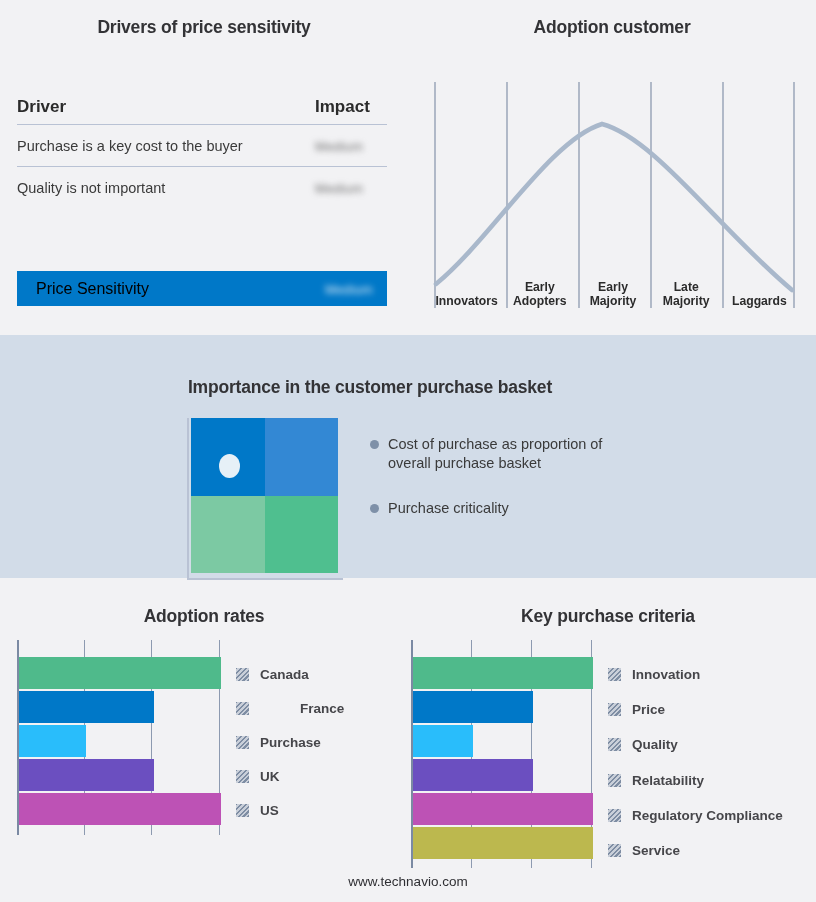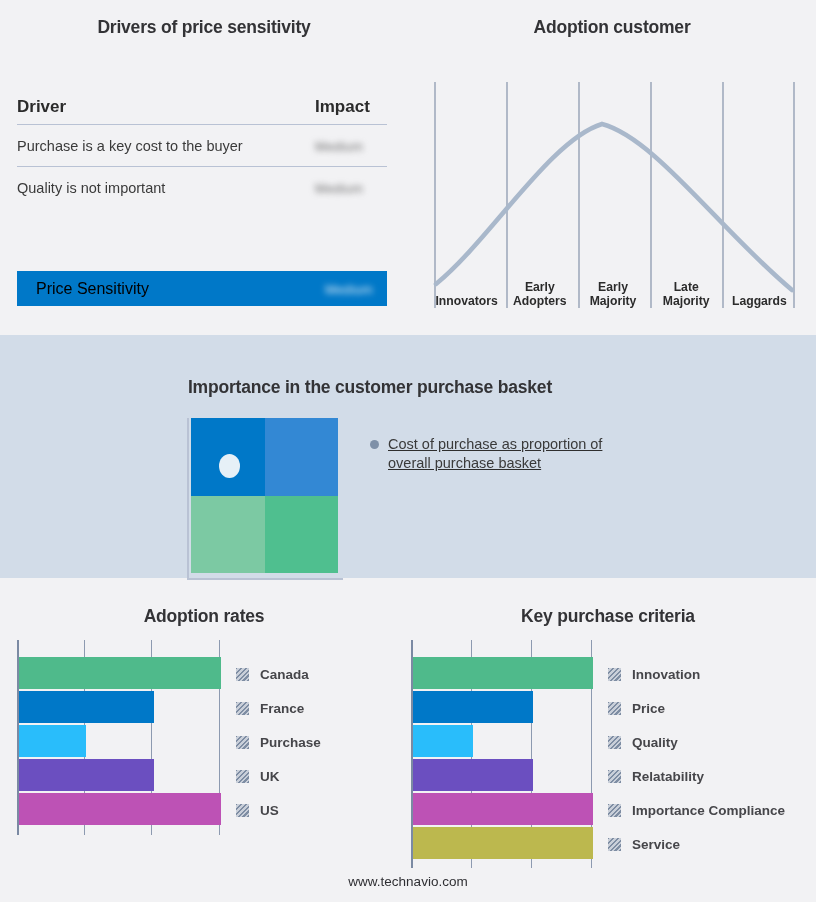--- a/index.html
+++ b/index.html
@@ -73,21 +73,21 @@
   .q1{background:#0078c8;}
   .q2{background:#3388d4;}
   .q3{background:#7cc9a3;}
   .q4{background:#4fbf8f;}
   .dot{
     position:absolute;left:36px;top:36px;width:21px;height:24px;
     background:#e6f0f7;border-radius:50%;
   }
   .axis-v{position:absolute;left:4px;top:0;width:1.5px;height:160px;background:#b9c2d4;}
   .axis-h{position:absolute;left:4px;top:160px;width:156px;height:1.5px;background:#b9c2d4;}
-  .blegend{position:absolute;left:370px;top:80px;width:300px;text-decoration:underline;}
+  .blegend{position:absolute;left:370px;top:80px;width:300px;}
   .bl-item{display:flex;align-items:flex-start;margin-bottom:26px;}
   .bl-dot{
     width:9px;height:9px;border-radius:50%;background:#7e90a8;
     margin-top:5px;margin-right:9px;flex:none;
   }
   .bl-txt{font-size:14.5px;color:#3a3a3a;line-height:19px;max-width:256px;}
 
   
   #adoption{left:0;top:578px;width:408px;height:300px;}
   #criteria{left:400px;top:578px;width:416px;height:300px;}
@@ -188,20 +188,24 @@
       <div class="q3"></div>
       <div class="q4"></div>
     </div>
     <div class="dot"></div>
   </div>
   <div class="blegend">
     <div class="bl-item">
       <span class="bl-dot"></span>
       <span class="bl-txt">Cost of purchase as proportion of overall purchase basket</span>
     </div>
+    <div class="bl-item">
+      <span class="bl-dot"></span>
+      <span class="bl-txt">Purchase criticality</span>
+    </div>
   </div>
 </div>
 
 <div class="panel" id="adoption">
   <div class="ptitle">Adoption rates</div>
   <div class="bc" style="left:17px;top:62px;">
     <div class="plot" id="plotA" style="width:205px;height:195px;">
       <div class="axisline"></div>
       <div class="gl" style="left:67px"></div>
       <div class="gl" style="left:134px"></div>
@@ -212,21 +216,21 @@
           <div class="bar" style="height: 32px; width: 67.3333px; background: rgb(41, 189, 251);"></div>
           <div class="bar" style="height: 32px; width: 134.667px; background: rgb(107, 79, 192);"></div>
           <div class="bar" style="height: 32px; width: 202px; background: rgb(189, 82, 181);"></div>
         </div>
     </div>
     <div class="legend" id="legendA" style="padding-top:17px;">
         <div class="lg-item" style="height: 34px;">
           <span class="swatch"></span>
           <span class="lg-txt">Canada</span>
         </div>
-        <div class="lg-item" style="height: 34px;">
+        <div class="lg-item" style="height: 34px; gap: 40px;">
           <span class="swatch"></span>
           <span class="lg-txt">France</span>
         </div>
         <div class="lg-item" style="height: 34px;">
           <span class="swatch"></span>
           <span class="lg-txt">Purchase</span>
         </div>
         <div class="lg-item" style="height: 34px;">
           <span class="swatch"></span>
           <span class="lg-txt">UK</span>
@@ -249,40 +253,40 @@
       <div class="gl" style="left:180px"></div>
       <div class="bars" id="barsB" style="padding-top:17px;">
           <div class="bar" style="height: 32px; width: 180px; background: rgb(79, 186, 139);"></div>
           <div class="bar" style="height: 32px; width: 120px; background: rgb(0, 120, 200);"></div>
           <div class="bar" style="height: 32px; width: 60px; background: rgb(41, 189, 251);"></div>
           <div class="bar" style="height: 32px; width: 120px; background: rgb(107, 79, 192);"></div>
           <div class="bar" style="height: 32px; width: 180px; background: rgb(189, 82, 181);"></div>
           <div class="bar" style="height: 32px; width: 180px; background: rgb(188, 184, 78);"></div>
         </div>
     </div>
-    <div class="legend" id="legendB" style="padding-top:17px;">
+    <div class="legend" id="legendB" style="padding-top:17px;justify-content:space-between;">
         <div class="lg-item" style="height: 34px;">
           <span class="swatch"></span>
           <span class="lg-txt">Innovation</span>
         </div>
         <div class="lg-item" style="height: 34px;">
           <span class="swatch"></span>
           <span class="lg-txt">Price</span>
         </div>
         <div class="lg-item" style="height: 34px;">
           <span class="swatch"></span>
           <span class="lg-txt">Quality</span>
         </div>
         <div class="lg-item" style="height: 34px;">
           <span class="swatch"></span>
           <span class="lg-txt">Relatability</span>
         </div>
         <div class="lg-item" style="height: 34px;">
           <span class="swatch"></span>
-          <span class="lg-txt">Importance Compliance</span>
+          <span class="lg-txt">Regulatory Compliance</span>
         </div>
         <div class="lg-item" style="height: 34px;">
           <span class="swatch"></span>
           <span class="lg-txt">Service</span>
         </div>
       </div>
   </div>
 </div>
 
 <div class="footer">www.technavio.com</div>

